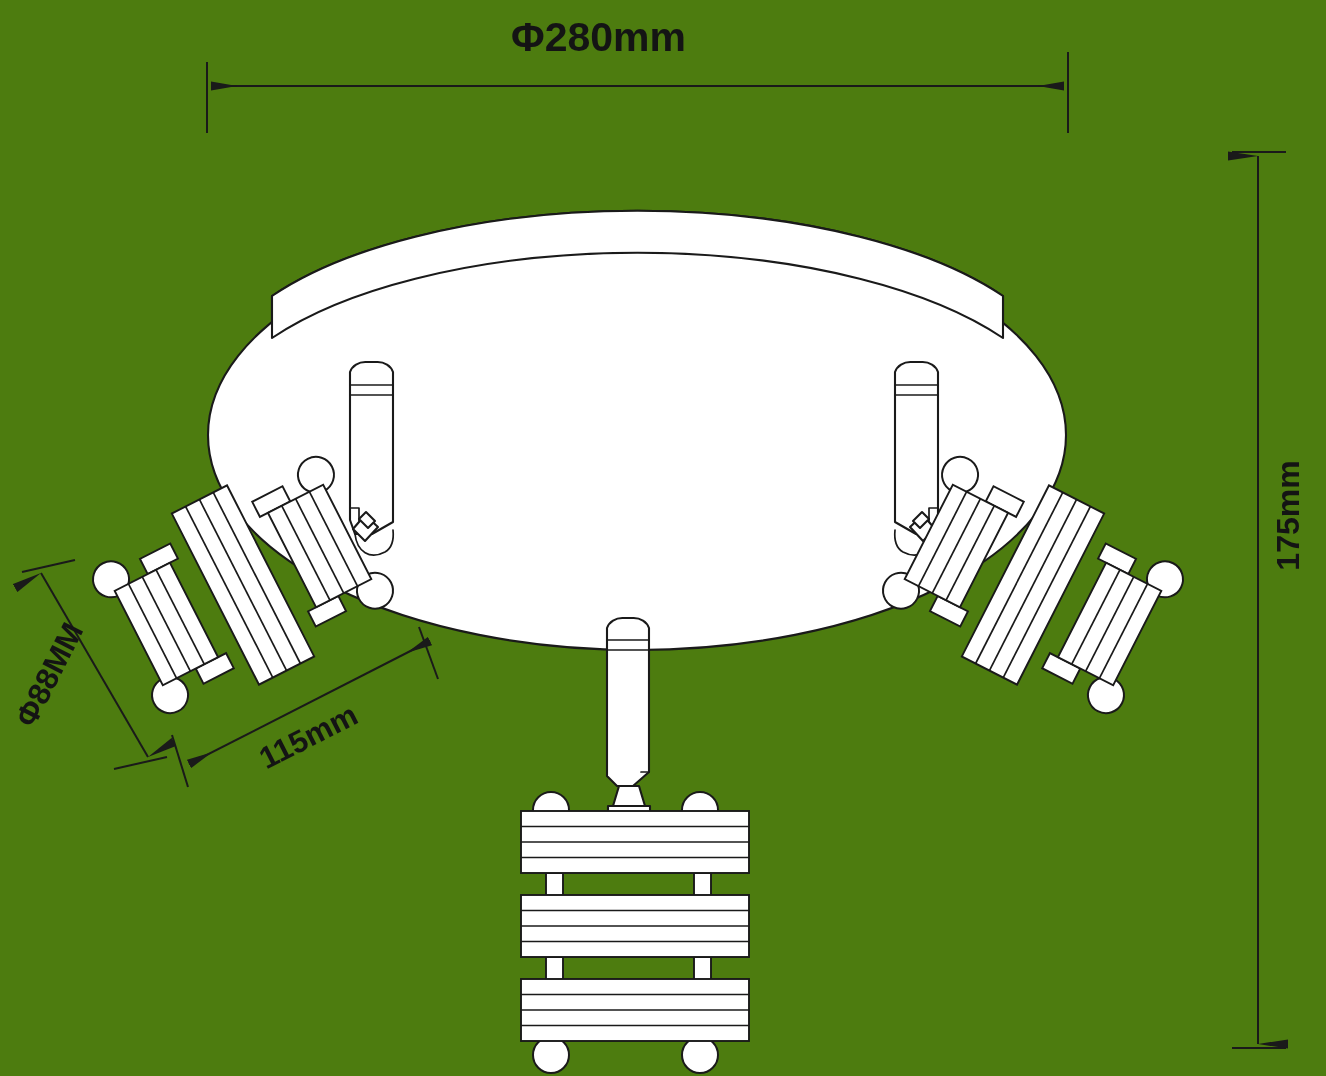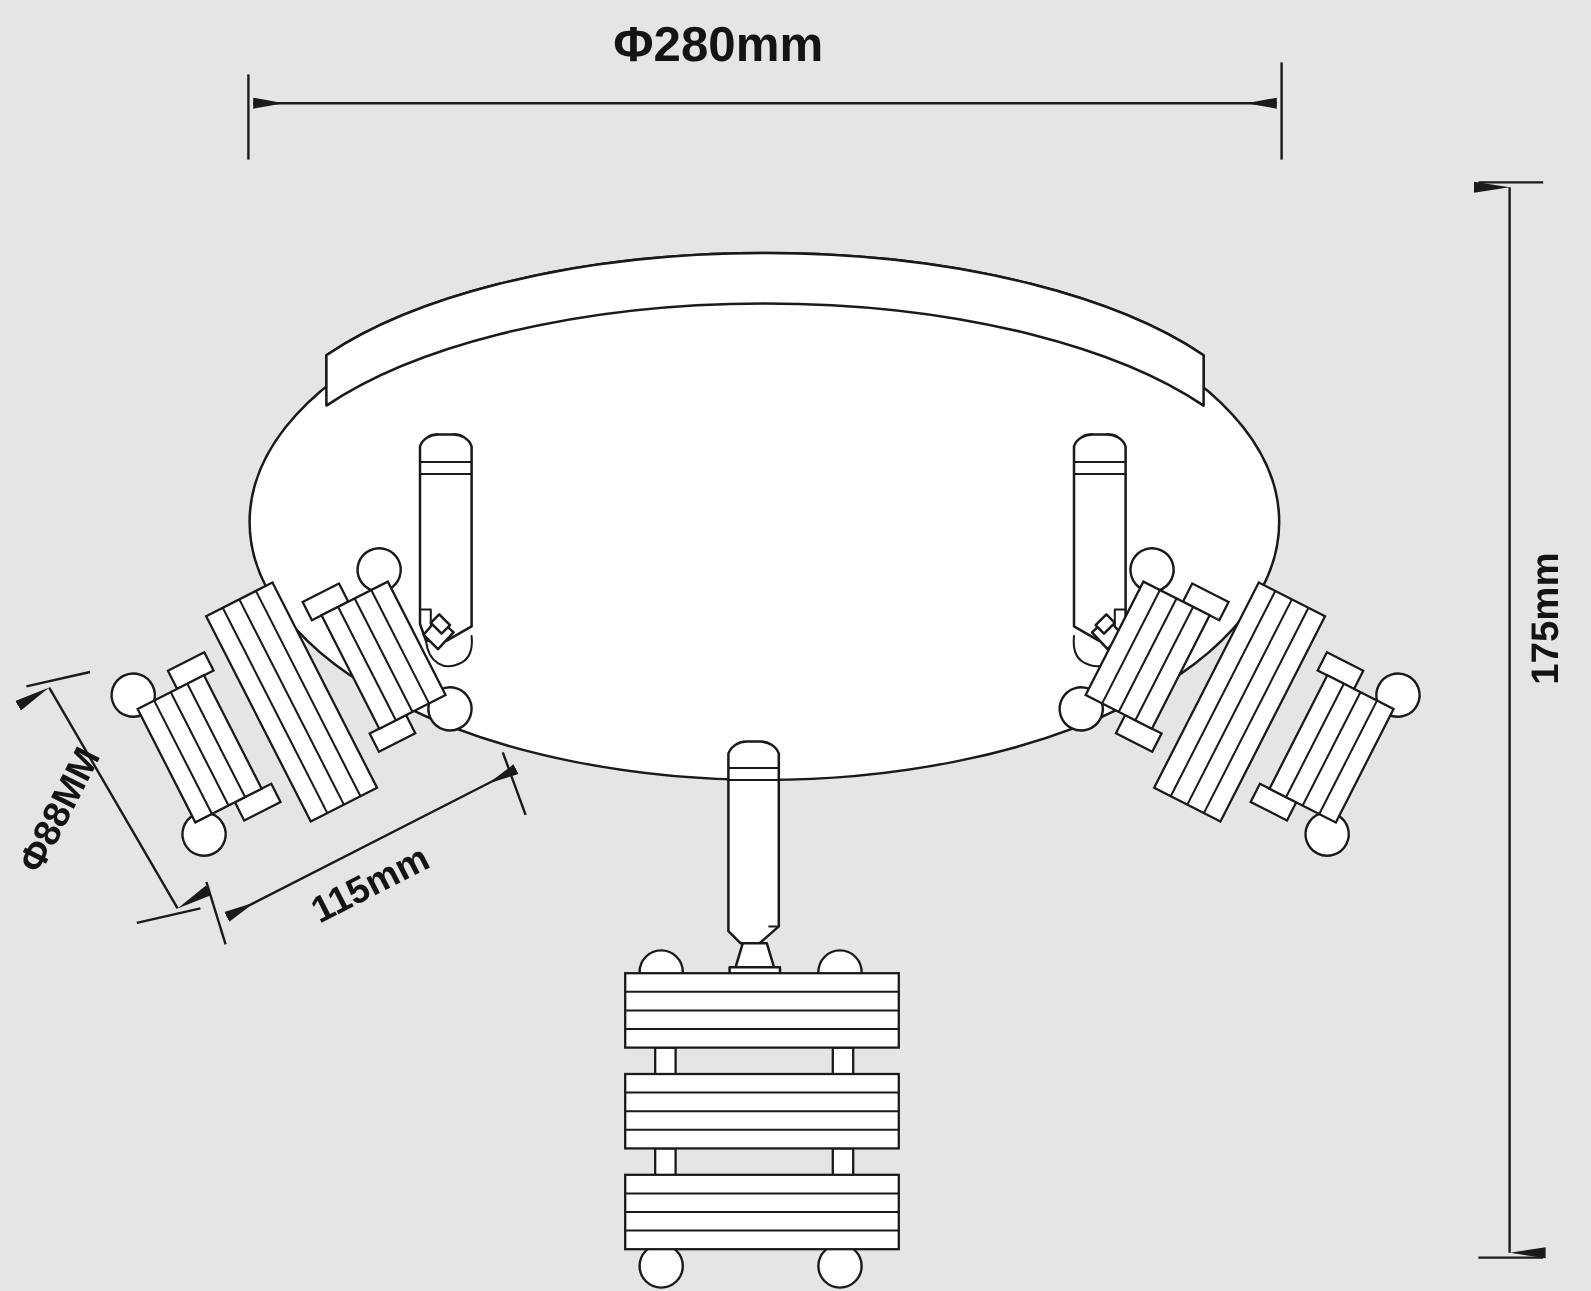--- a/index.html
+++ b/index.html
@@ -8,21 +8,21 @@
     padding: 0;
     background: #ffffff;
   }
   body {
     font-family: "Liberation Sans", sans-serif;
   }
   #stage {
     position: relative;
     width: 1326px;
     height: 1076px;
-    background: #e5e5e5;
+    background: #4d7c0f;
     overflow: hidden;
   }
   svg#drawing {
     position: absolute;
     left: 0;
     top: 0;
     width: 1326px;
     height: 1076px;
     display: block;
   }

